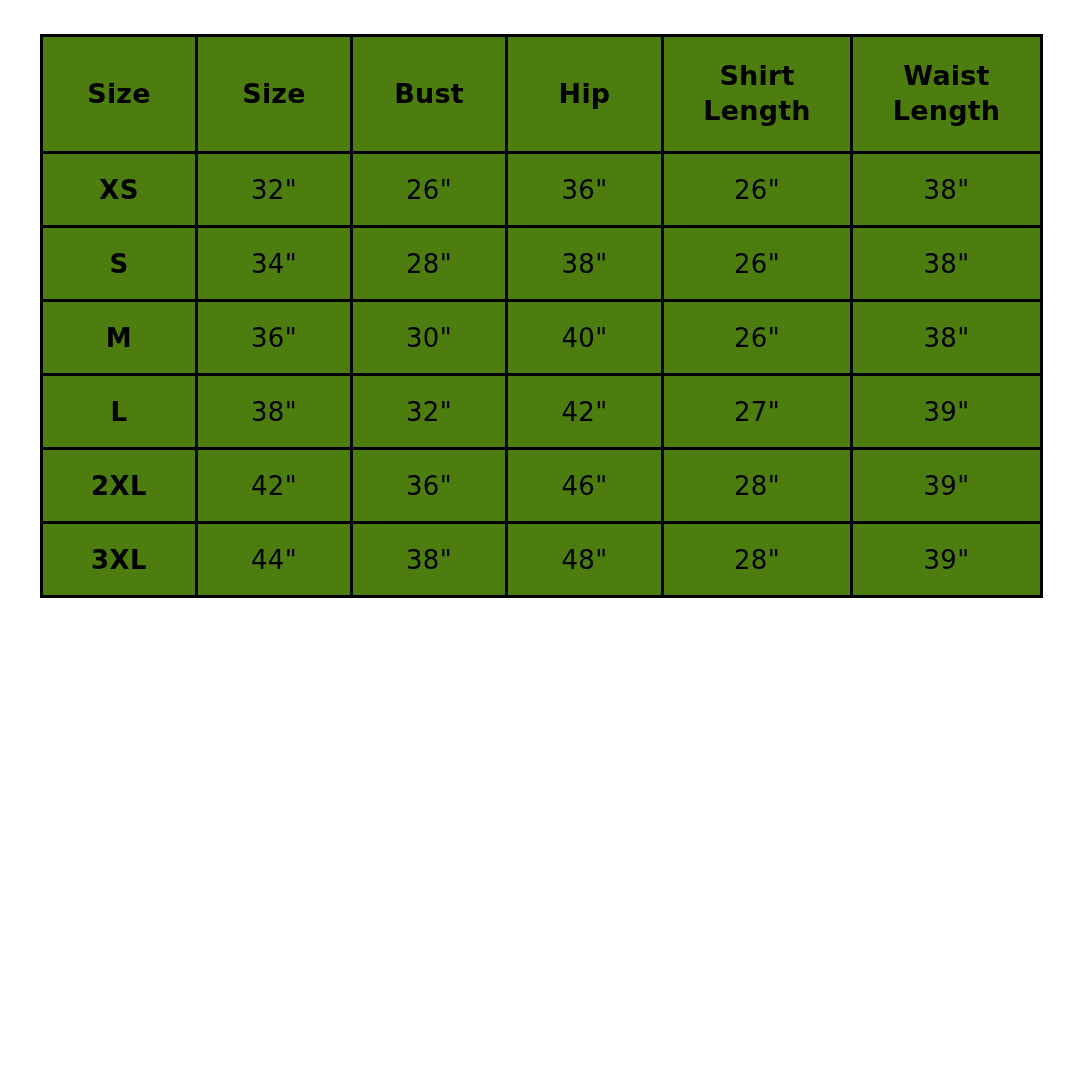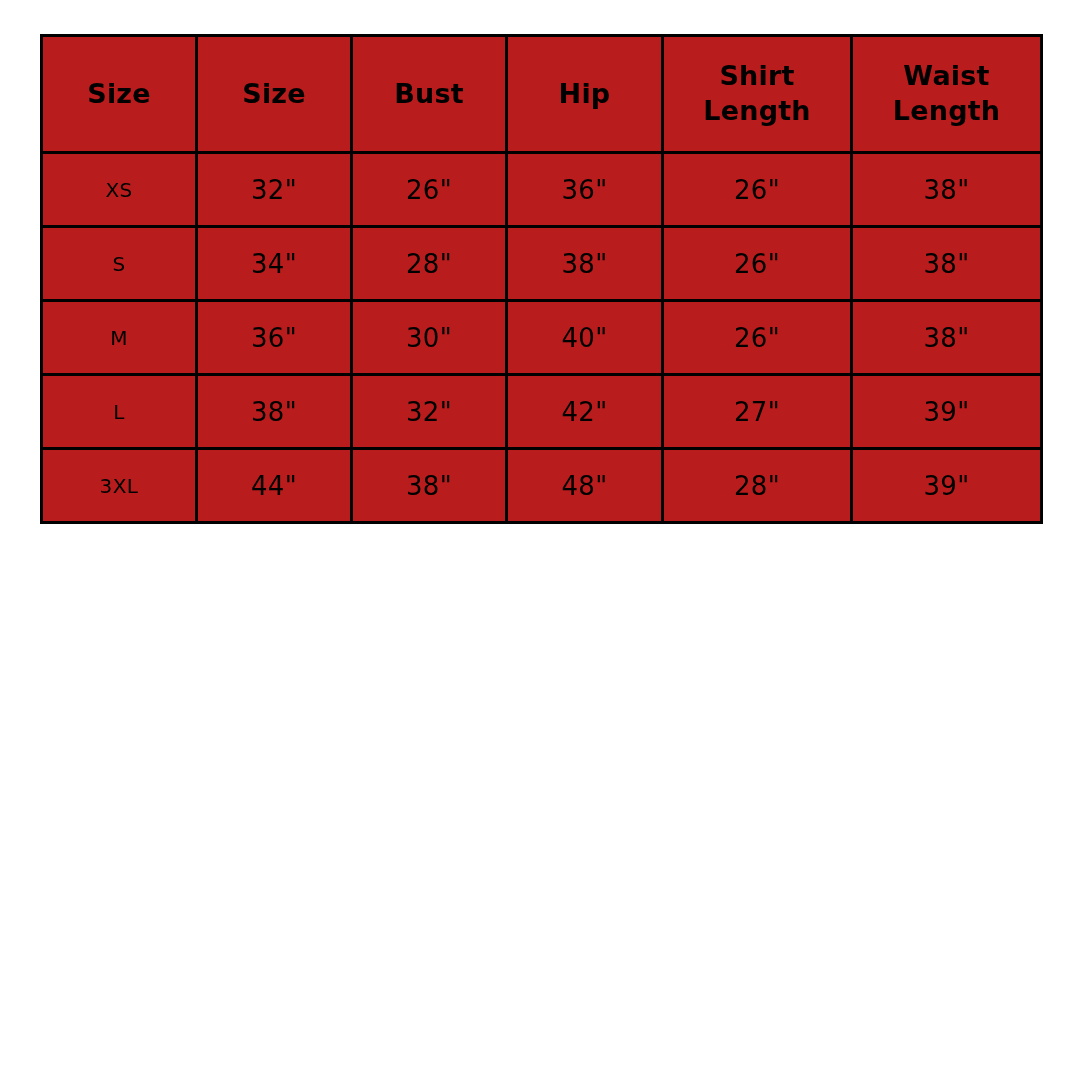--- a/index.html
+++ b/index.html
@@ -18,21 +18,21 @@
     position: absolute;
     left: 40px;
     top: 34px;
     width: 1000px;
   }
 
   table.size-chart {
     border-collapse: collapse;
     table-layout: fixed;
     width: 1000px;
-    background: #b91c1c;
+    background: #4d7c0f;
     padding-left: 32px;
   }
 
   table.size-chart col.c-size   { width: 155px; }
   table.size-chart col.c-bust   { width: 155px; }
   table.size-chart col.c-waist  { width: 155px; }
   table.size-chart col.c-hip    { width: 156px; }
   table.size-chart col.c-shirt  { width: 189px; }
   table.size-chart col.c-pant   { width: 190px; }
 
@@ -54,22 +54,22 @@
   }
 
   table.size-chart tbody td {
     height: 71px;
     font-size: 26px;
     font-weight: normal;
     letter-spacing: 0.3px;
   }
 
   table.size-chart tbody td.size-label {
-    font-weight: normal;
-    font-size: 20px;
+    font-weight: bold;
+    font-size: 26px;
     letter-spacing: 0.4px;
   }
 
   .hdr-line { display: block; }
 </style>
 </head>
 <body>
 
 <div id="size-chart-wrap">
   <table class="size-chart">
@@ -132,20 +132,28 @@
       </tr>
       <tr>
         <td class="size-label">L</td>
         <td>38"</td>
         <td>32"</td>
         <td>42"</td>
         <td>27"</td>
         <td>39"</td>
       </tr>
       <tr>
+        <td class="size-label">2XL</td>
+        <td>42"</td>
+        <td>36"</td>
+        <td>46"</td>
+        <td>28"</td>
+        <td>39"</td>
+      </tr>
+      <tr>
         <td class="size-label">3XL</td>
         <td>44"</td>
         <td>38"</td>
         <td>48"</td>
         <td>28"</td>
         <td>39"</td>
       </tr>
     </tbody>
   </table>
 </div>

